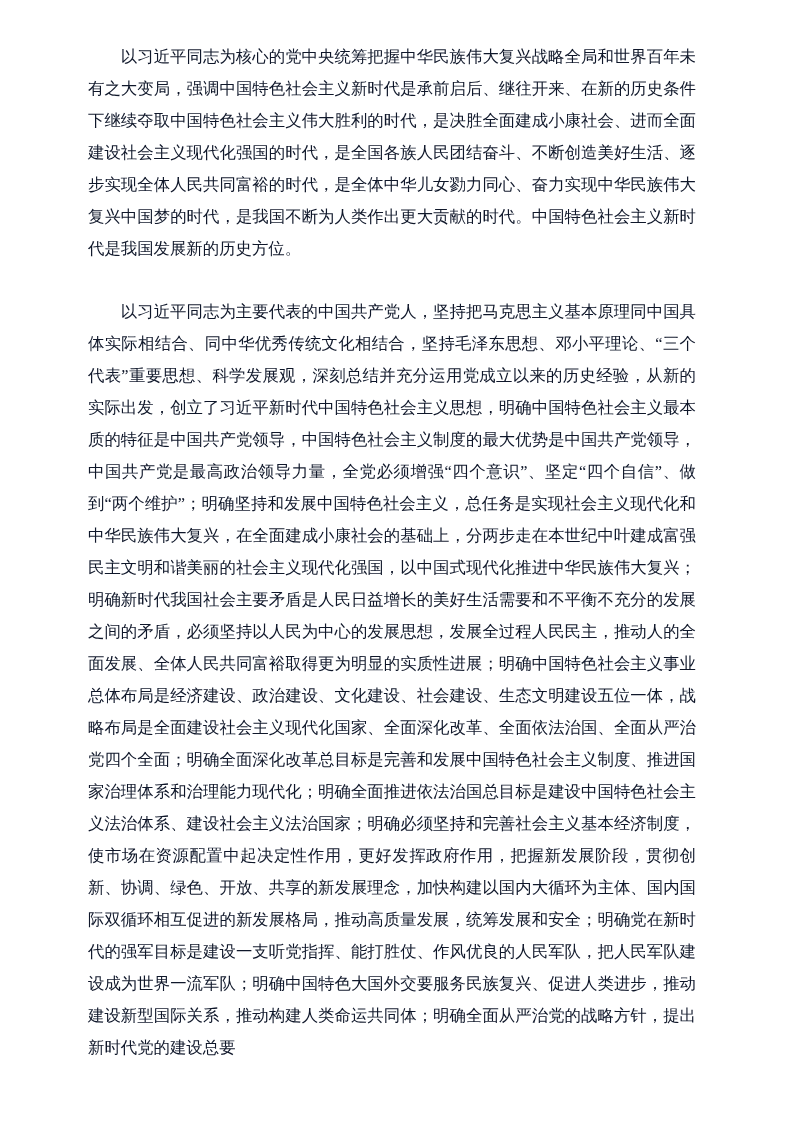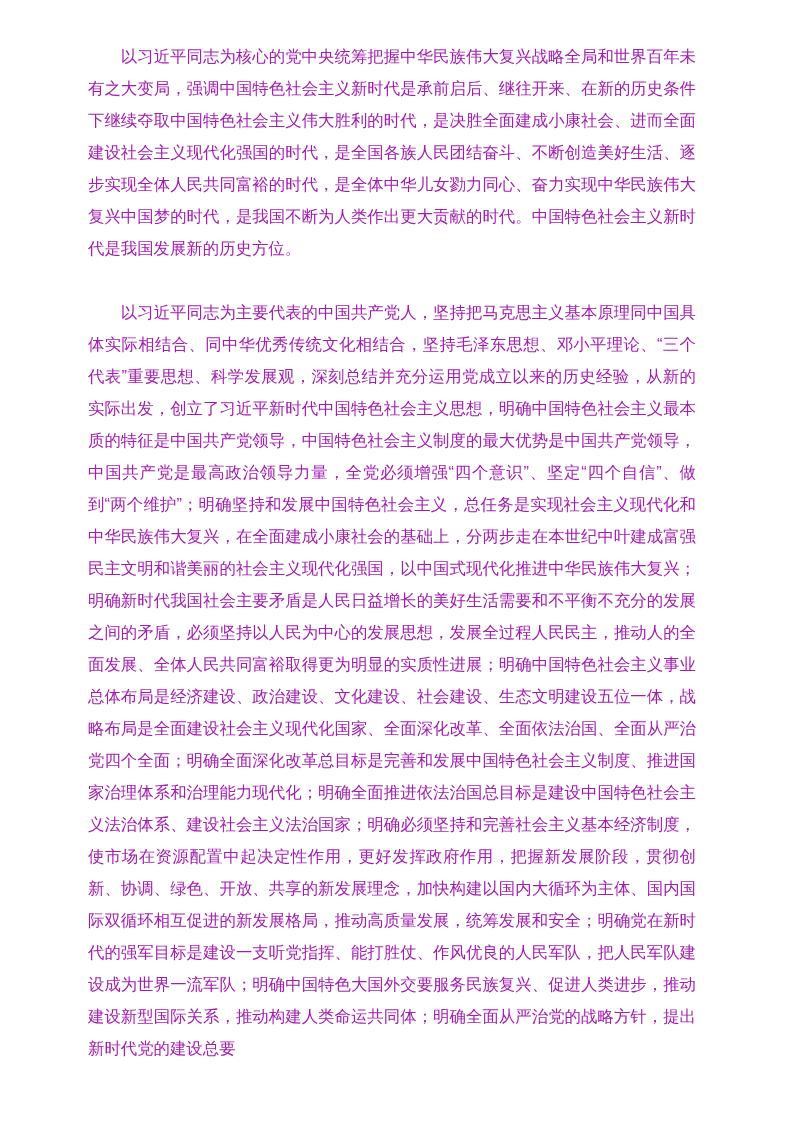--- a/index.html
+++ b/index.html
@@ -17,28 +17,29 @@
   .page {
     position: absolute;
     top: 40px;
     left: 88px;
     width: 608px;
   }
   .para {
     margin: 0 0 32px 0;
     font-size: 16.4px;
     line-height: 32px;
-    color: #a21caf;
+    color: #0f172a;
     text-align: justify;
     text-indent: 2em;
     word-break: break-all;
     font-family: "Liberation Sans", sans-serif;
   }
   .para:last-child {
     margin-bottom: 8px;
+    font-family: Liberation Serif, serif;
   }
 </style>
 </head>
 <body>
 
 <div class="page">
   <p class="para">以习近平同志为核心的党中央统筹把握中华民族伟大复兴战略全局和世界百年未有之大变局，强调中国特色社会主义新时代是承前启后、继往开来、在新的历史条件下继续夺取中国特色社会主义伟大胜利的时代，是决胜全面建成小康社会、进而全面建设社会主义现代化强国的时代，是全国各族人民团结奋斗、不断创造美好生活、逐步实现全体人民共同富裕的时代，是全体中华儿女勠力同心、奋力实现中华民族伟大复兴中国梦的时代，是我国不断为人类作出更大贡献的时代。中国特色社会主义新时代是我国发展新的历史方位。</p>
   <p class="para">以习近平同志为主要代表的中国共产党人，坚持把马克思主义基本原理同中国具体实际相结合、同中华优秀传统文化相结合，坚持毛泽东思想、邓小平理论、“三个代表”重要思想、科学发展观，深刻总结并充分运用党成立以来的历史经验，从新的实际出发，创立了习近平新时代中国特色社会主义思想，明确中国特色社会主义最本质的特征是中国共产党领导，中国特色社会主义制度的最大优势是中国共产党领导，中国共产党是最高政治领导力量，全党必须增强“四个意识”、坚定“四个自信”、做到“两个维护”；明确坚持和发展中国特色社会主义，总任务是实现社会主义现代化和中华民族伟大复兴，在全面建成小康社会的基础上，分两步走在本世纪中叶建成富强民主文明和谐美丽的社会主义现代化强国，以中国式现代化推进中华民族伟大复兴；明确新时代我国社会主要矛盾是人民日益增长的美好生活需要和不平衡不充分的发展之间的矛盾，必须坚持以人民为中心的发展思想，发展全过程人民民主，推动人的全面发展、全体人民共同富裕取得更为明显的实质性进展；明确中国特色社会主义事业总体布局是经济建设、政治建设、文化建设、社会建设、生态文明建设五位一体，战略布局是全面建设社会主义现代化国家、全面深化改革、全面依法治国、全面从严治党四个全面；明确全面深化改革总目标是完善和发展中国特色社会主义制度、推进国家治理体系和治理能力现代化；明确全面推进依法治国总目标是建设中国特色社会主义法治体系、建设社会主义法治国家；明确必须坚持和完善社会主义基本经济制度，使市场在资源配置中起决定性作用，更好发挥政府作用，把握新发展阶段，贯彻创新、协调、绿色、开放、共享的新发展理念，加快构建以国内大循环为主体、国内国际双循环相互促进的新发展格局，推动高质量发展，统筹发展和安全；明确党在新时代的强军目标是建设一支听党指挥、能打胜仗、作风优良的人民军队，把人民军队建设成为世界一流军队；明确中国特色大国外交要服务民族复兴、促进人类进步，推动建设新型国际关系，推动构建人类命运共同体；明确全面从严治党的战略方针，提出新时代党的建设总要</p>
 </div>
 

